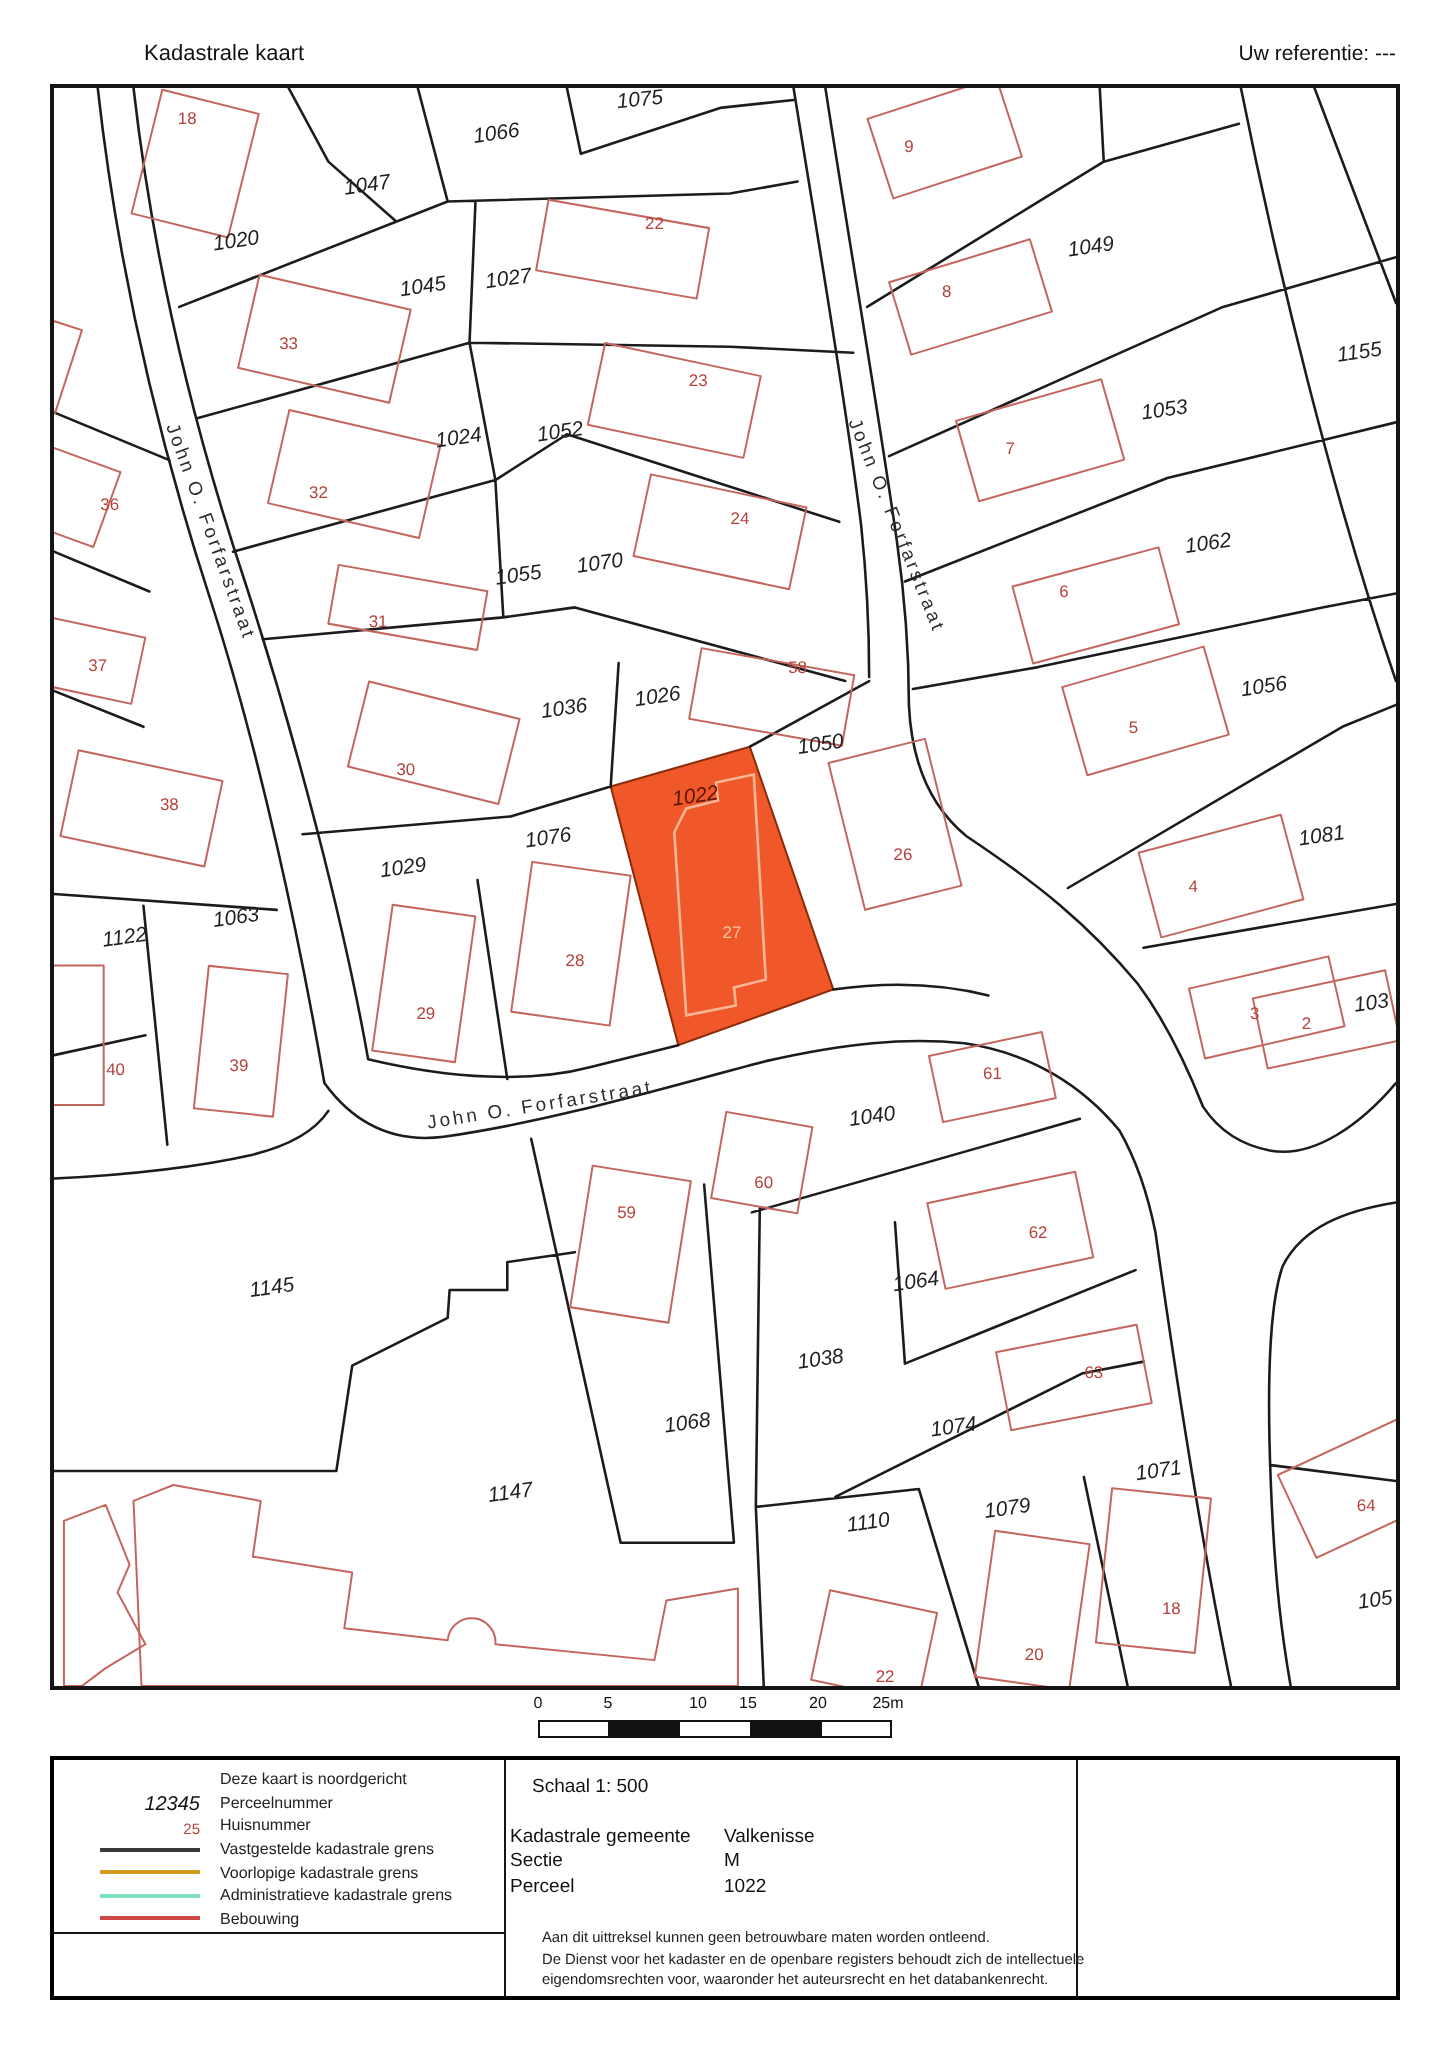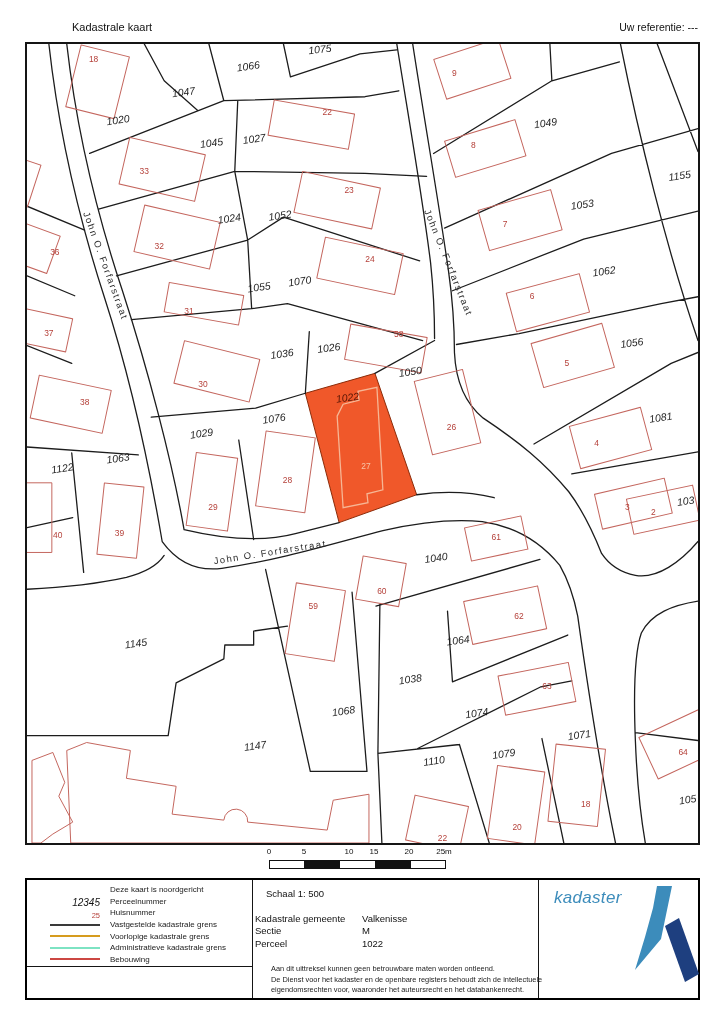--- a/index.html
+++ b/index.html
@@ -273,22 +273,15 @@
         <span class="lg-field-value">1022</span>
       </div>
     </div>
 
     <div class="lg-disclaimer">
       <div>Aan dit uittreksel kunnen geen betrouwbare maten worden ontleend.</div>
       <div>De Dienst voor het kadaster en de openbare registers behoudt zich de intellectuele</div>
       <div>eigendomsrechten voor, waaronder het auteursrecht en het databankenrecht.</div>
     </div>
 
-    <div class="logo">
-      <span class="logo-text">kadaster</span>
-      <svg width="164" height="118" viewBox="0 0 164 118">
-        <polygon points="119,6 134,6 123,59 97,90 107,57 115,28" fill="#3c8cbb"></polygon>
-        <polygon points="127,46 141,38 161,94 147,102" fill="#1e3f7f"></polygon>
-      </svg>
-    </div>
   </div>
 
 </div>
 
 </body></html>

